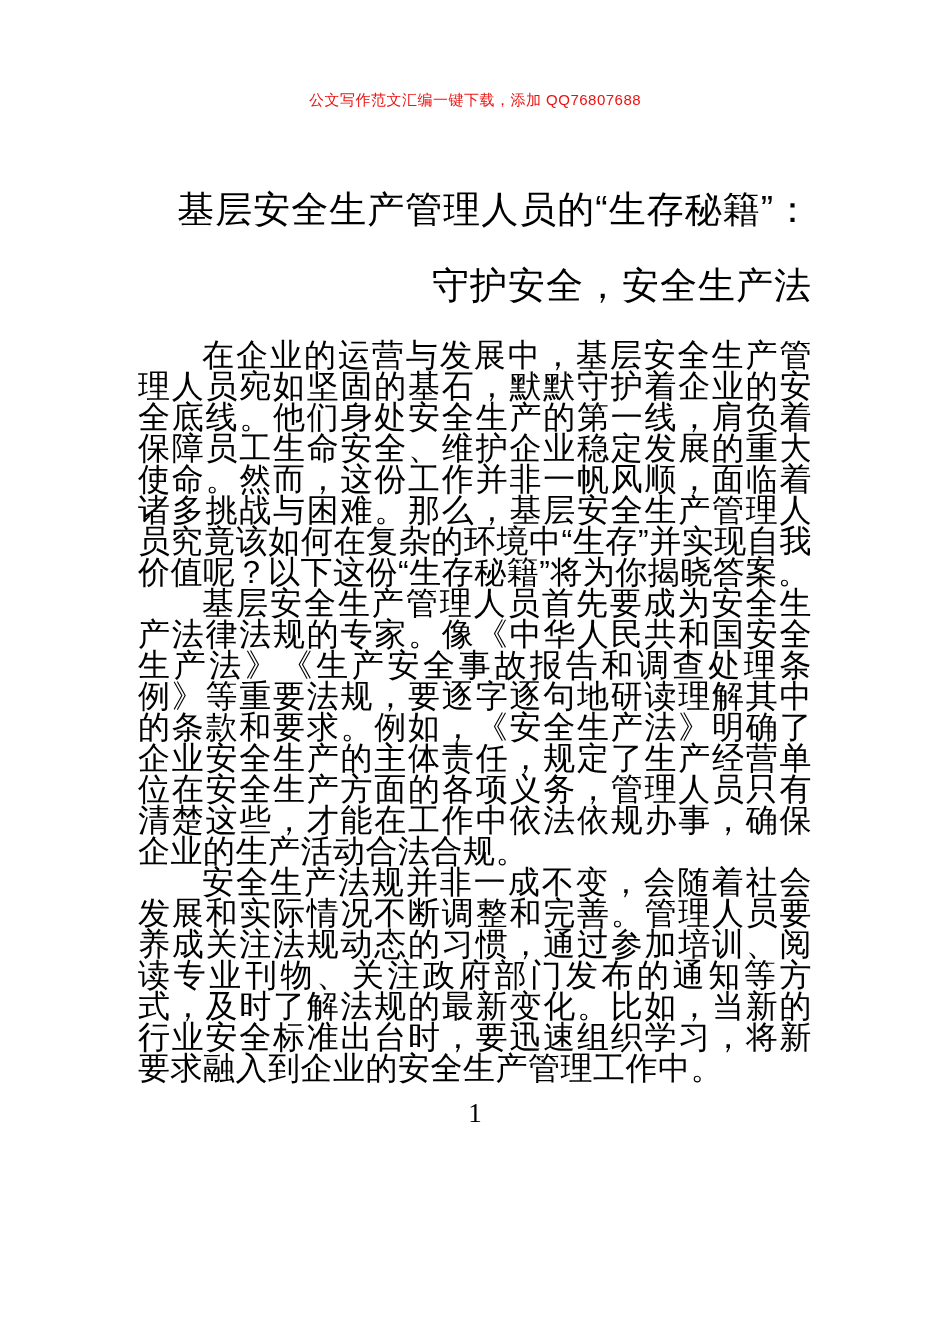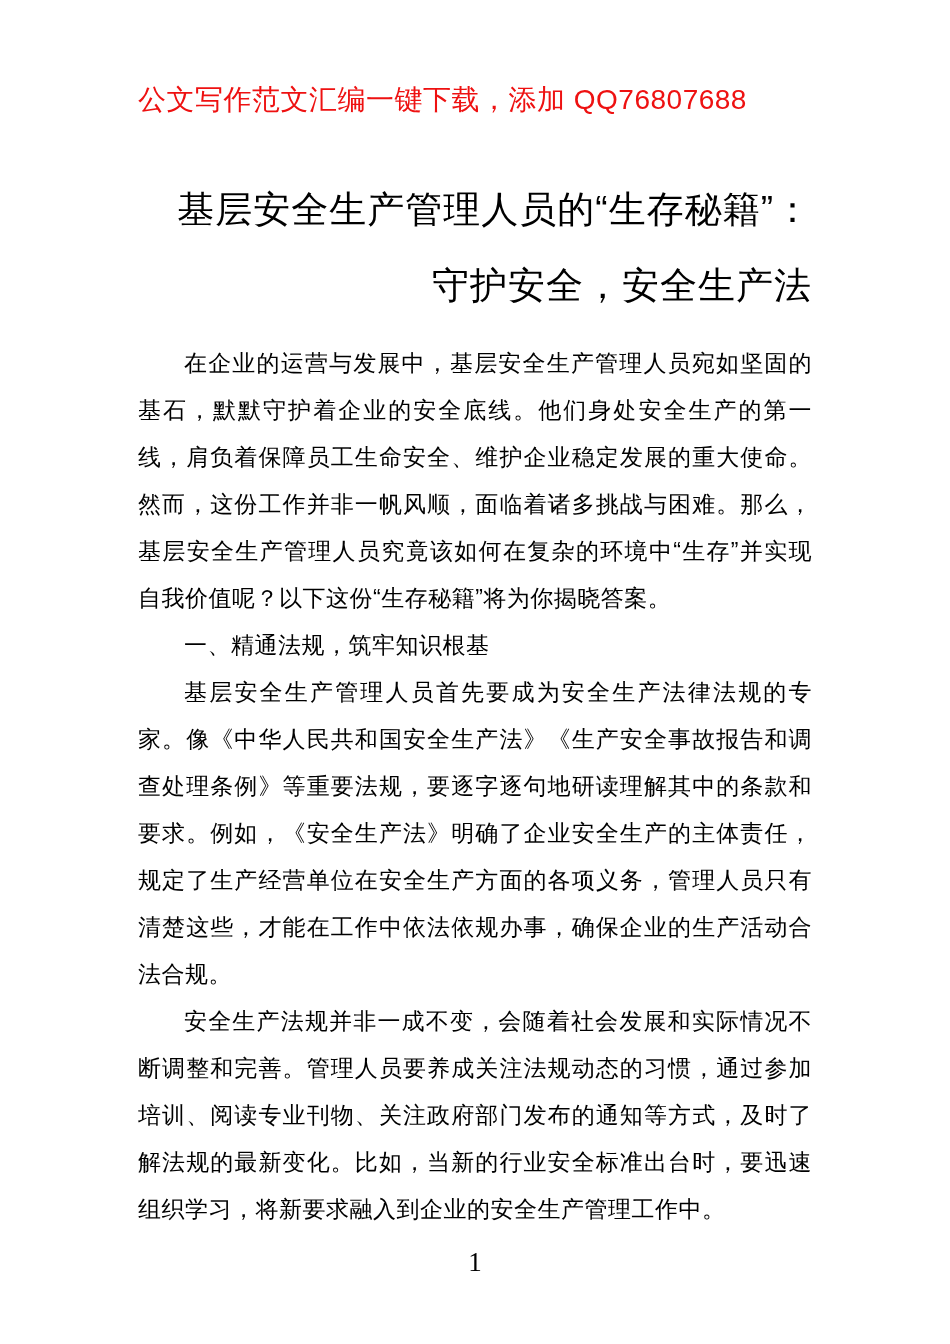--- a/index.html
+++ b/index.html
@@ -12,40 +12,41 @@
     color: #000000;
   }
   .page {
     width: 950px;
     height: 1344px;
     padding: 0 138px;
     background: #ffffff;
   }
   .promo {
     margin-top: 88px;
-    font-size: 28px;
+    font-size: 15px;
     line-height: 24px;
+    text-align: center;
     color: #ee1111;
     letter-spacing: 0.5px;
     white-space: nowrap;
   }
   .doc-title {
     margin-top: 60px;
     font-size: 37px;
     font-weight: normal;
     line-height: 76px;
     text-align: right;
     color: #000000;
     letter-spacing: 1px;
   }
   .doc-title span { display: block; }
   .body-block { margin-top: 16px; }
   .body-block p {
-    font-size: 23px;
-    line-height: 47px;
+    font-size: 32px;
+    line-height: 31px;
     text-align: justify;
     text-justify: inter-character;
     text-indent: 2em;
     color: #000000;
     letter-spacing: 0.5px;
   }
   .page-number {
     margin-top: 14px;
     text-align: center;
     font-family: "Liberation Serif", "DejaVu Serif", serif;
@@ -60,20 +61,19 @@
 
   <div class="promo">公文写作范文汇编一键下载，添加 QQ76807688</div>
 
   <h1 class="doc-title">
     <span>基层安全生产管理人员的“生存秘籍”：</span>
     <span>守护安全，安全生产法</span>
   </h1>
 
   <div class="body-block">
     <p>在企业的运营与发展中，基层安全生产管理人员宛如坚固的基石，默默守护着企业的安全底线。他们身处安全生产的第一线，肩负着保障员工生命安全、维护企业稳定发展的重大使命。然而，这份工作并非一帆风顺，面临着诸多挑战与困难。那么，基层安全生产管理人员究竟该如何在复杂的环境中“生存”并实现自我价值呢？以下这份“生存秘籍”将为你揭晓答案。</p>
-    <p>一、精通法规，筑牢知识根基</p>
     <p>基层安全生产管理人员首先要成为安全生产法律法规的专家。像《中华人民共和国安全生产法》《生产安全事故报告和调查处理条例》等重要法规，要逐字逐句地研读理解其中的条款和要求。例如，《安全生产法》明确了企业安全生产的主体责任，规定了生产经营单位在安全生产方面的各项义务，管理人员只有清楚这些，才能在工作中依法依规办事，确保企业的生产活动合法合规。</p>
     <p>安全生产法规并非一成不变，会随着社会发展和实际情况不断调整和完善。管理人员要养成关注法规动态的习惯，通过参加培训、阅读专业刊物、关注政府部门发布的通知等方式，及时了解法规的最新变化。比如，当新的行业安全标准出台时，要迅速组织学习，将新要求融入到企业的安全生产管理工作中。</p>
   </div>
 
   <div class="page-number">1</div>
 
 </div>
 
 </body></html>

